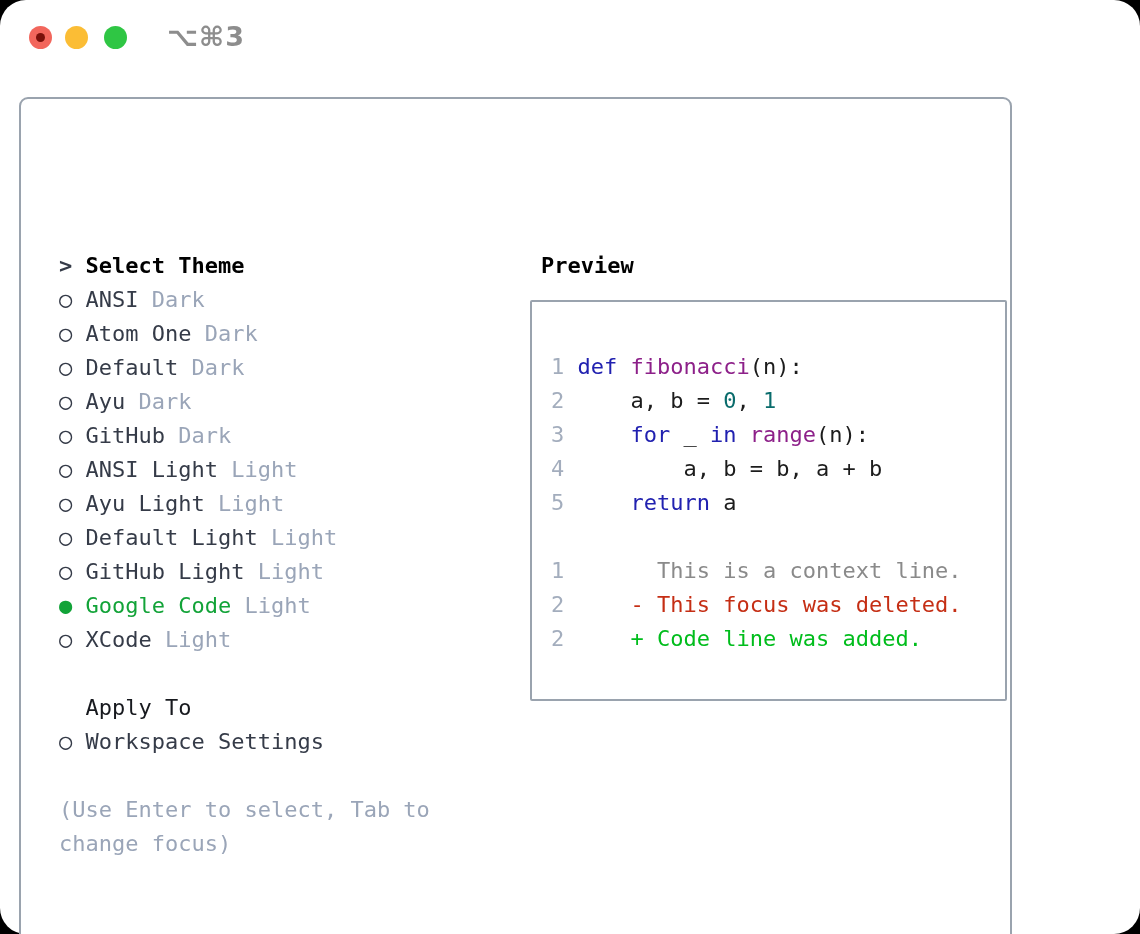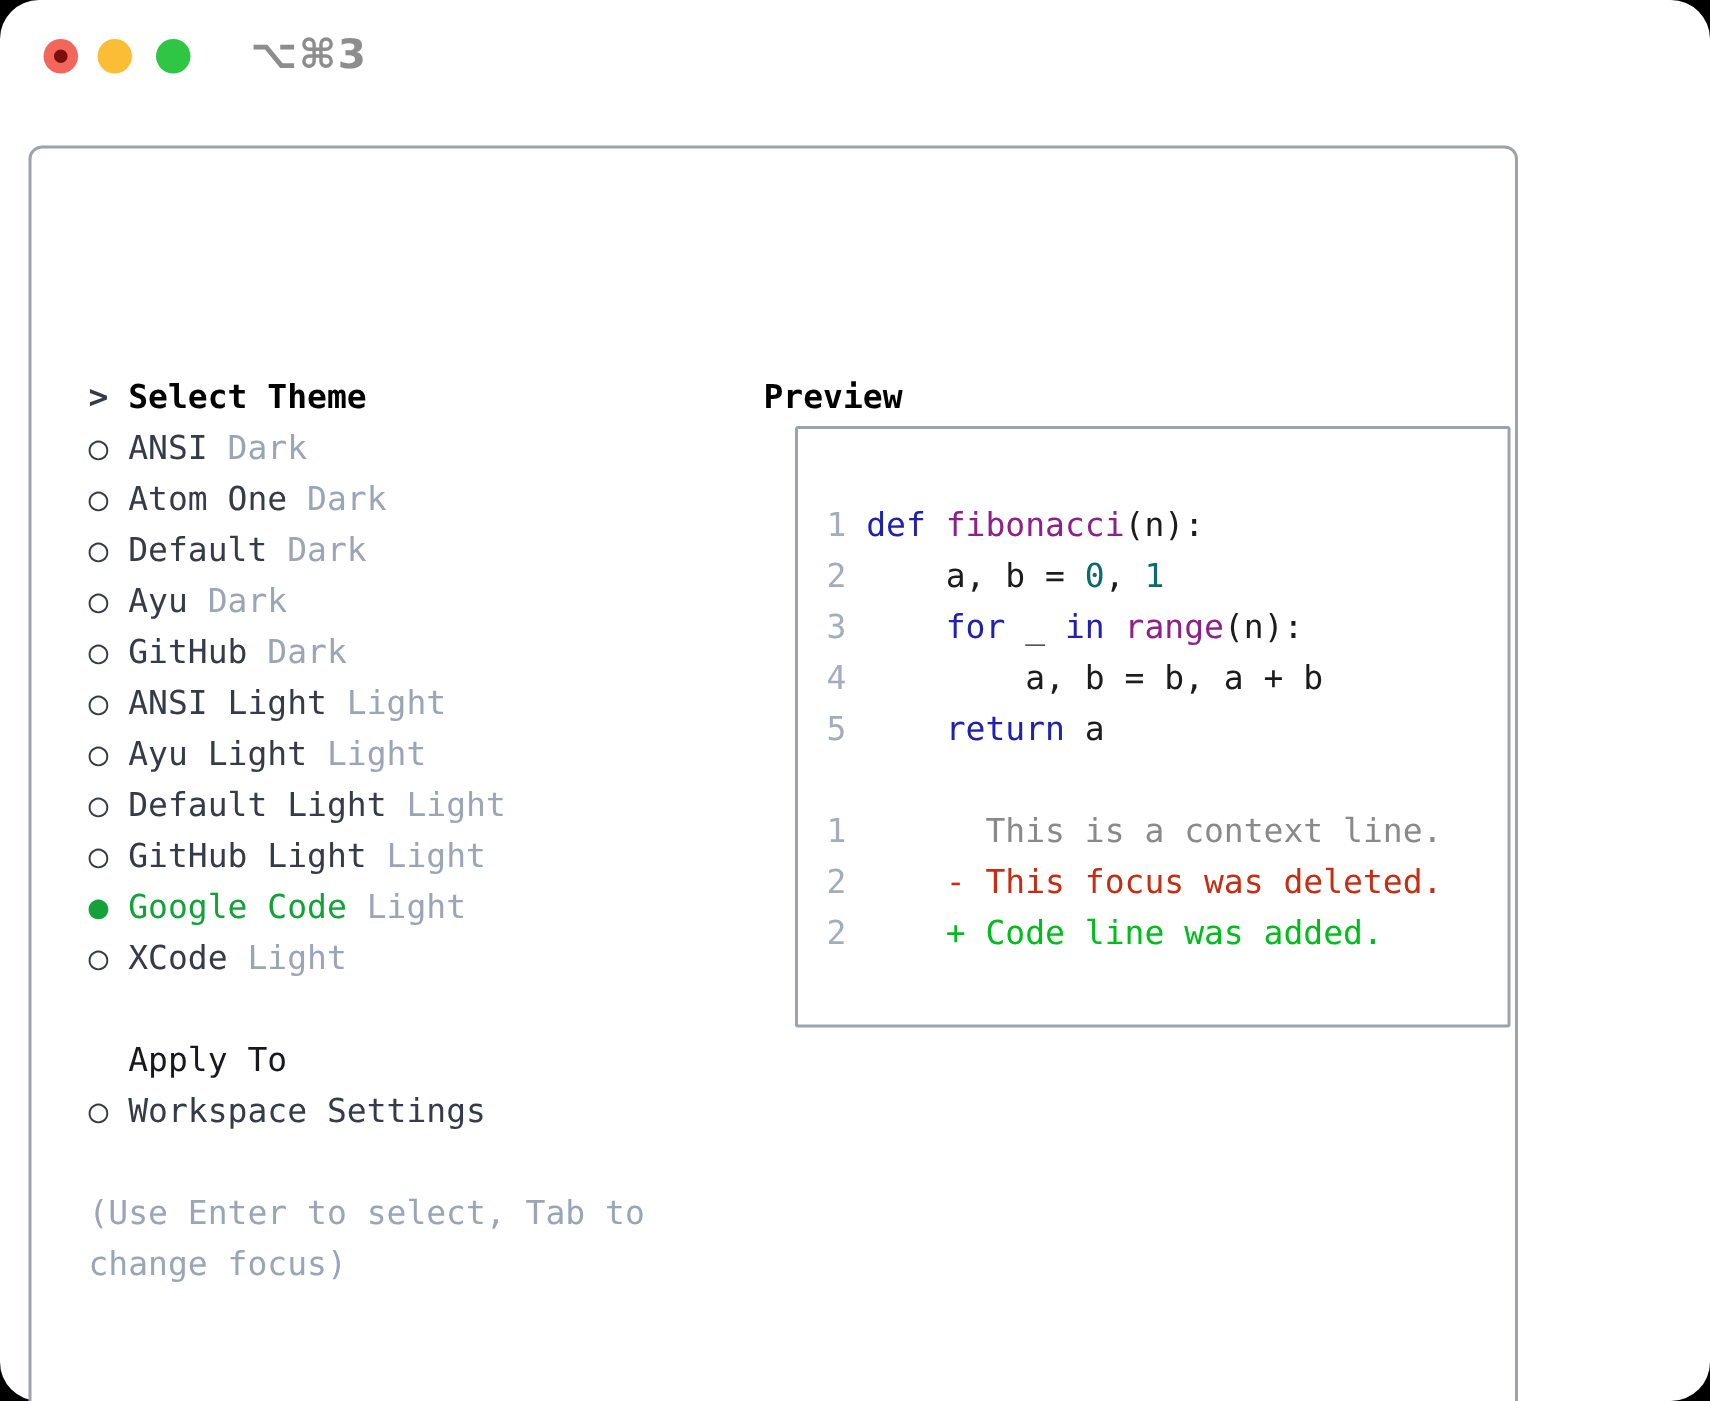--- a/index.html
+++ b/index.html
@@ -39,25 +39,25 @@
   .row .marker.sel{color:var(--accent_green);}
   .row .theme-name{color:var(--item_text);}
   .row .theme-name.sel{color:var(--accent_green);}
   .row .variant{color:var(--muted_text);}
   .header-row{font-weight:bold;color:var(--heading_text);}
   .spacer{height:34px;}
   .apply-header{color:#17191e;}
   .footer{color:var(--muted_text);}
   
   .preview-title{
-    position:absolute;left:488px;top:150px;height:34px;line-height:34px;
+    position:absolute;left:520px;top:150px;height:34px;line-height:34px;
     font-size:22px;font-weight:bold;color:var(--heading_text);white-space:pre;
   }
   .preview-box{
-    position:absolute;left:509px;top:185px;width:477px;height:401px;
+    position:absolute;left:509px;top:201px;width:477px;height:401px;
     border:2px solid var(--border_gray);border-radius:2px;
     box-sizing:border-box;background:var(--window_bg,#fff);
     overflow:hidden;
   }
   .code-area{padding:48px 0 0 19px;}
   .cline{height:34px;line-height:34px;font-size:22px;white-space:pre;}
   .cline .num{color:var(--line_number);}
   .tok-kw{color:var(--keyword_blue);}
   .tok-fn{color:var(--function_purple);}
   .tok-lit{color:var(--literal_teal);}

